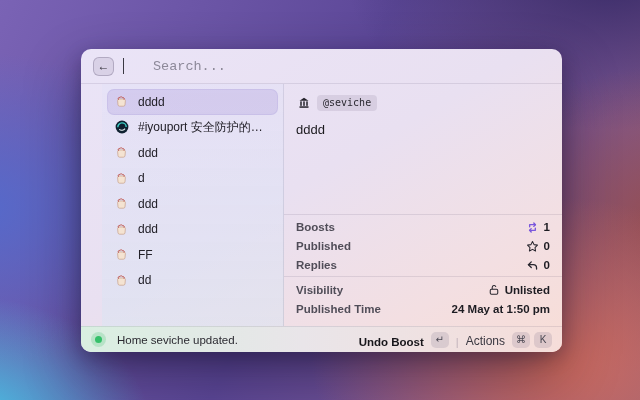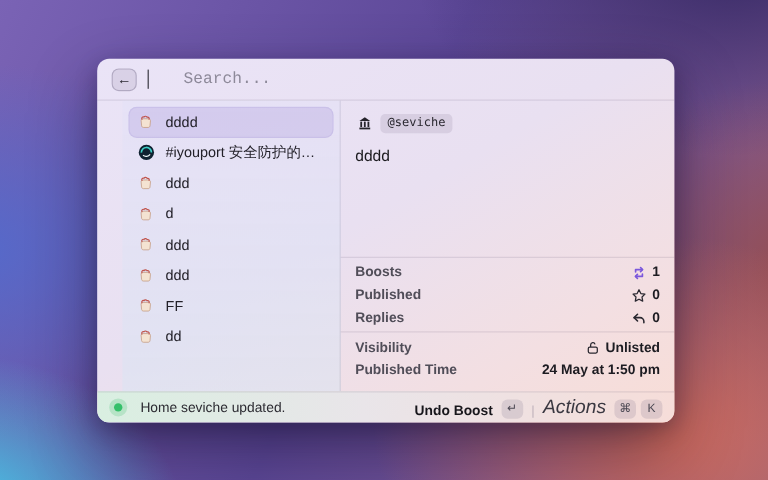--- a/index.html
+++ b/index.html
@@ -64,21 +64,21 @@
         display:flex; align-items:center; padding:0 10px; gap:8px; }
   .dot{ width:7px; height:7px; border-radius:50%; background:var(--status-dot,#35c06a);
         box-shadow:0 0 0 4px rgba(53,192,106,.22); margin-left:4px; }
   .status{ font-size:11.5px; font-weight:500; color:#2b2a31; margin-left:7px; }
   .ftr-right{ margin-left:auto; display:flex; align-items:flex-end; gap:7px; }
   .primary{ font-size:11.5px; font-weight:700; color:#17161b; cursor:default;}
   .key{ min-width:18px; height:16px; padding:0 4px; border-radius:5px;
         background:rgba(105,95,125,.17); color:#4a4752; font-size:10px;
         display:flex; align-items:center; justify-content:center; }
   .vsep{ color:rgba(40,30,70,.25); font-size:11px; }
-  .actions{ font-size:16px; color:#3a3841; cursor:default;font-style:italic;}
+  .actions{ font-size:12px; color:#3a3841; cursor:default;}
   svg{ display:block; }
 </style>
 </head>
 <body>
 
 <div class="window">
 
   <div class="hdr">
     <div class="back">
       <span>←</span>

